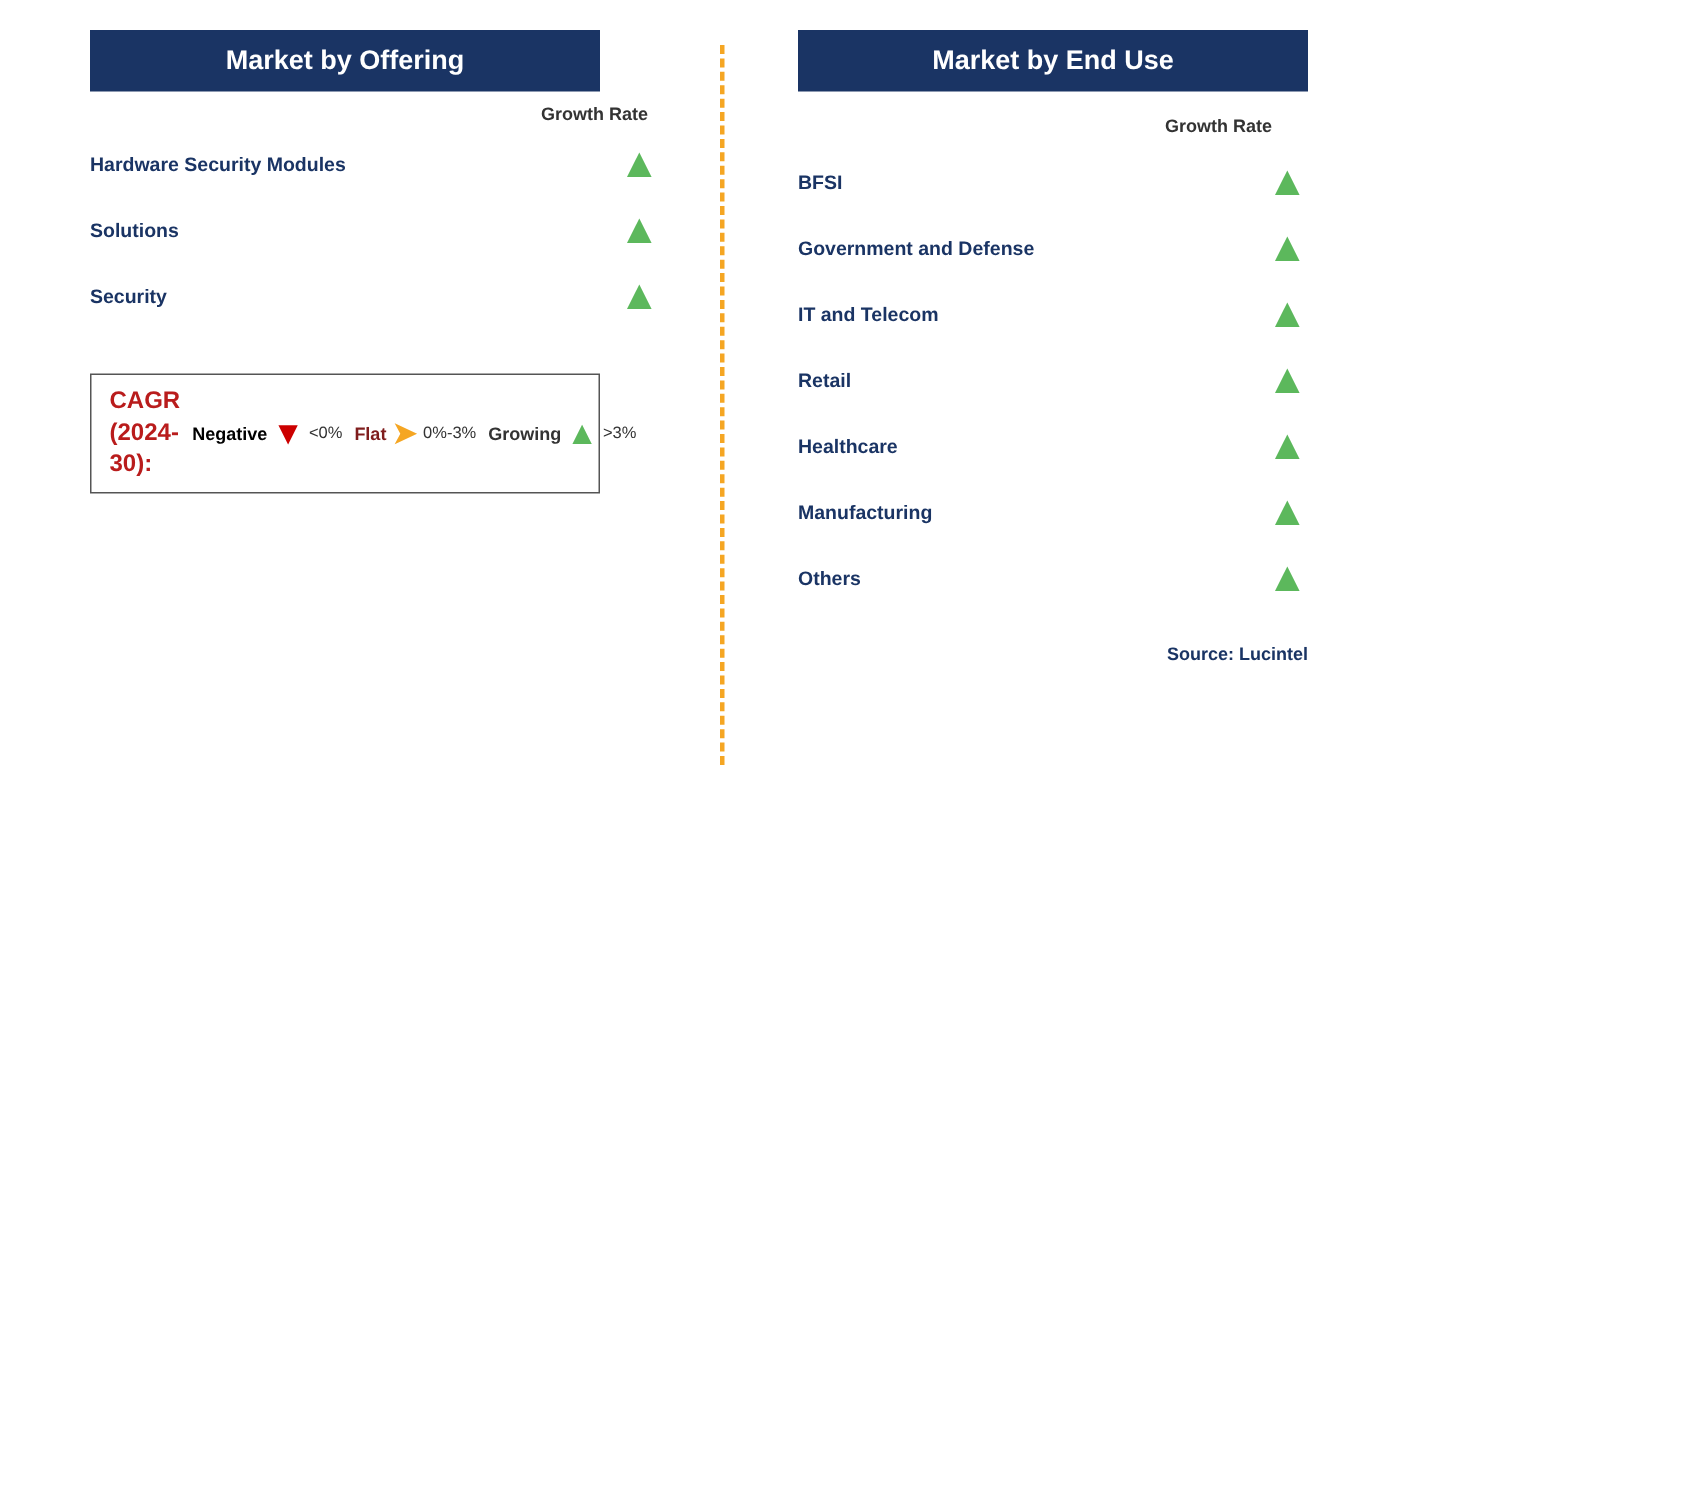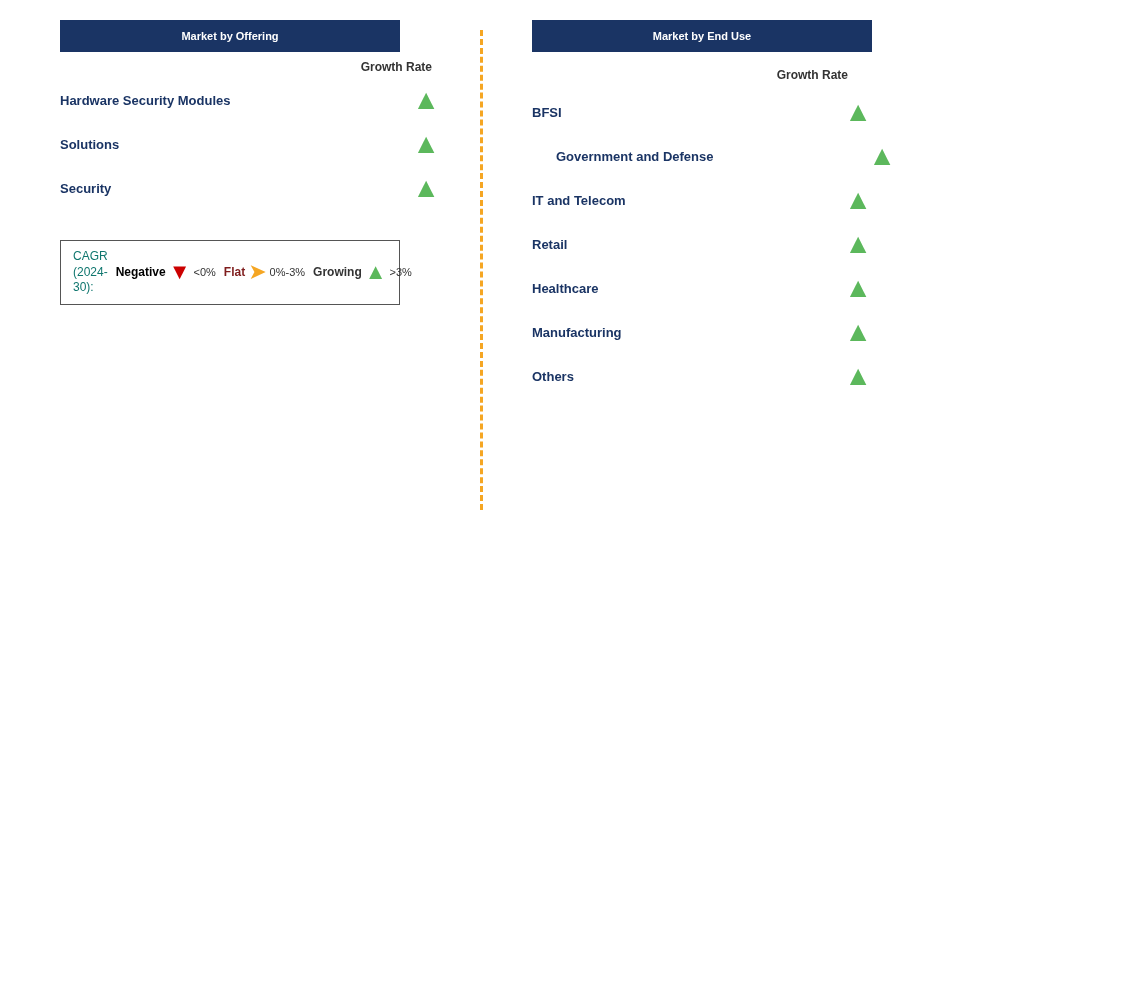--- a/index.html
+++ b/index.html
@@ -47,21 +47,21 @@
       width: 0;
       height: 480px;
       border-left: 3px dashed #f5a623;
     }
 
     
     .section-header {
       background-color: #1a3464;
       color: #ffffff;
       font-weight: bold;
-      font-size: 11px;
+      font-size: 18px;
       text-align: center;
       padding: 10px 16px;
       width: 340px;
     }
 
     .right-panel .section-header {
       width: 340px;
     }
 
     
@@ -107,23 +107,23 @@
       padding: 8px 12px;
       display: flex;
       align-items: center;
       gap: 8px;
       width: 340px;
       margin-top: 30px;
       font-size: 12px;
     }
 
     .legend-cagr {
-      font-weight: normal;
-      color: #0f766e;
-      font-size: 12px;
+      font-weight: bold;
+      color: #b91c1c;
+      font-size: 16px;
       line-height: 1.3;
     }
 
     .legend-item {
       display: flex;
       align-items: center;
       gap: 3px;
     }
 
     .legend-label {
@@ -228,21 +228,21 @@
 
     <div style="display:flex; justify-content:flex-end; width:340px; margin-top:8px; margin-bottom:4px; padding-right:8px;">
       <span class="right-growth-label">Growth Rate</span>
     </div>
 
     <div class="item-row" style="width:340px;">
       <span class="item-label">BFSI</span>
       <span class="green-arrow-up">▲</span>
     </div>
 
-    <div class="item-row" style="width:340px;margin-left:24px;">
+    <div class="item-row" style="width:340px;">
       <span class="item-label">Government and Defense</span>
       <span class="green-arrow-up">▲</span>
     </div>
 
     <div class="item-row" style="width:340px;">
       <span class="item-label">IT and Telecom</span>
       <span class="green-arrow-up">▲</span>
     </div>
 
     <div class="item-row" style="width:340px;">
@@ -258,16 +258,19 @@
     <div class="item-row" style="width:340px;">
       <span class="item-label">Manufacturing</span>
       <span class="green-arrow-up">▲</span>
     </div>
 
     <div class="item-row" style="width:340px;">
       <span class="item-label">Others</span>
       <span class="green-arrow-up">▲</span>
     </div>
 
+    <div style="text-align:right; width:340px; margin-top:20px;">
+      <span class="source-label" style="padding-right:0;">Source: Lucintel</span>
+    </div>
 
   </div>
 
 </div>
 
 </body></html>

